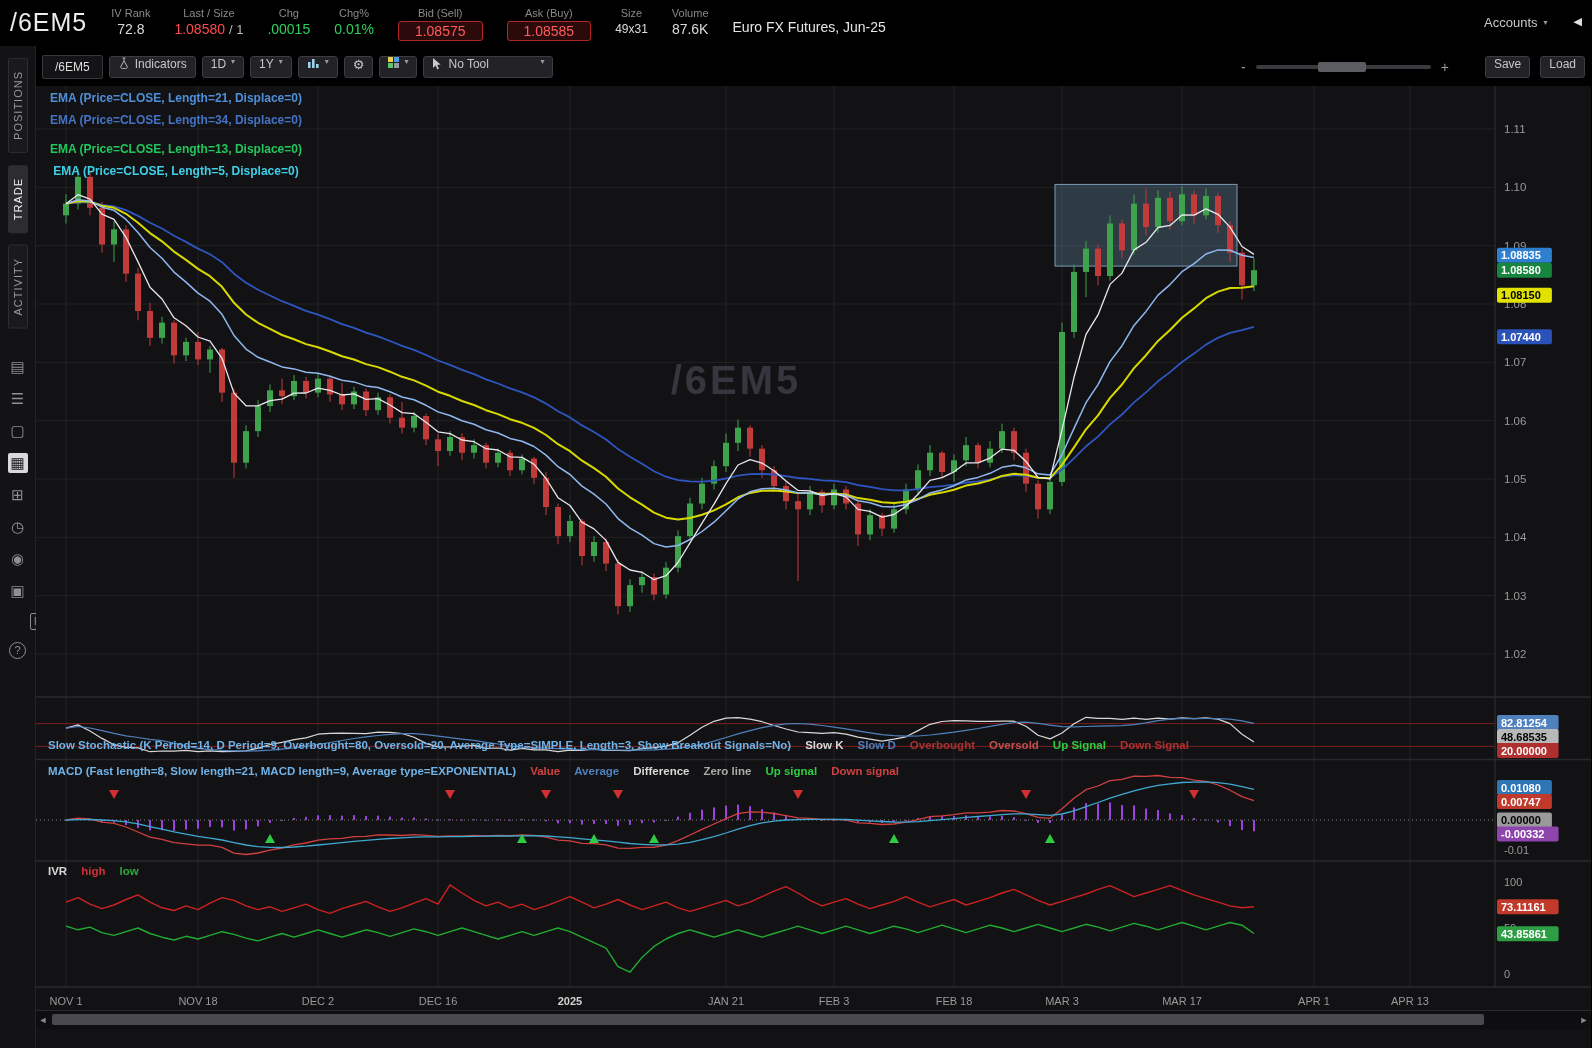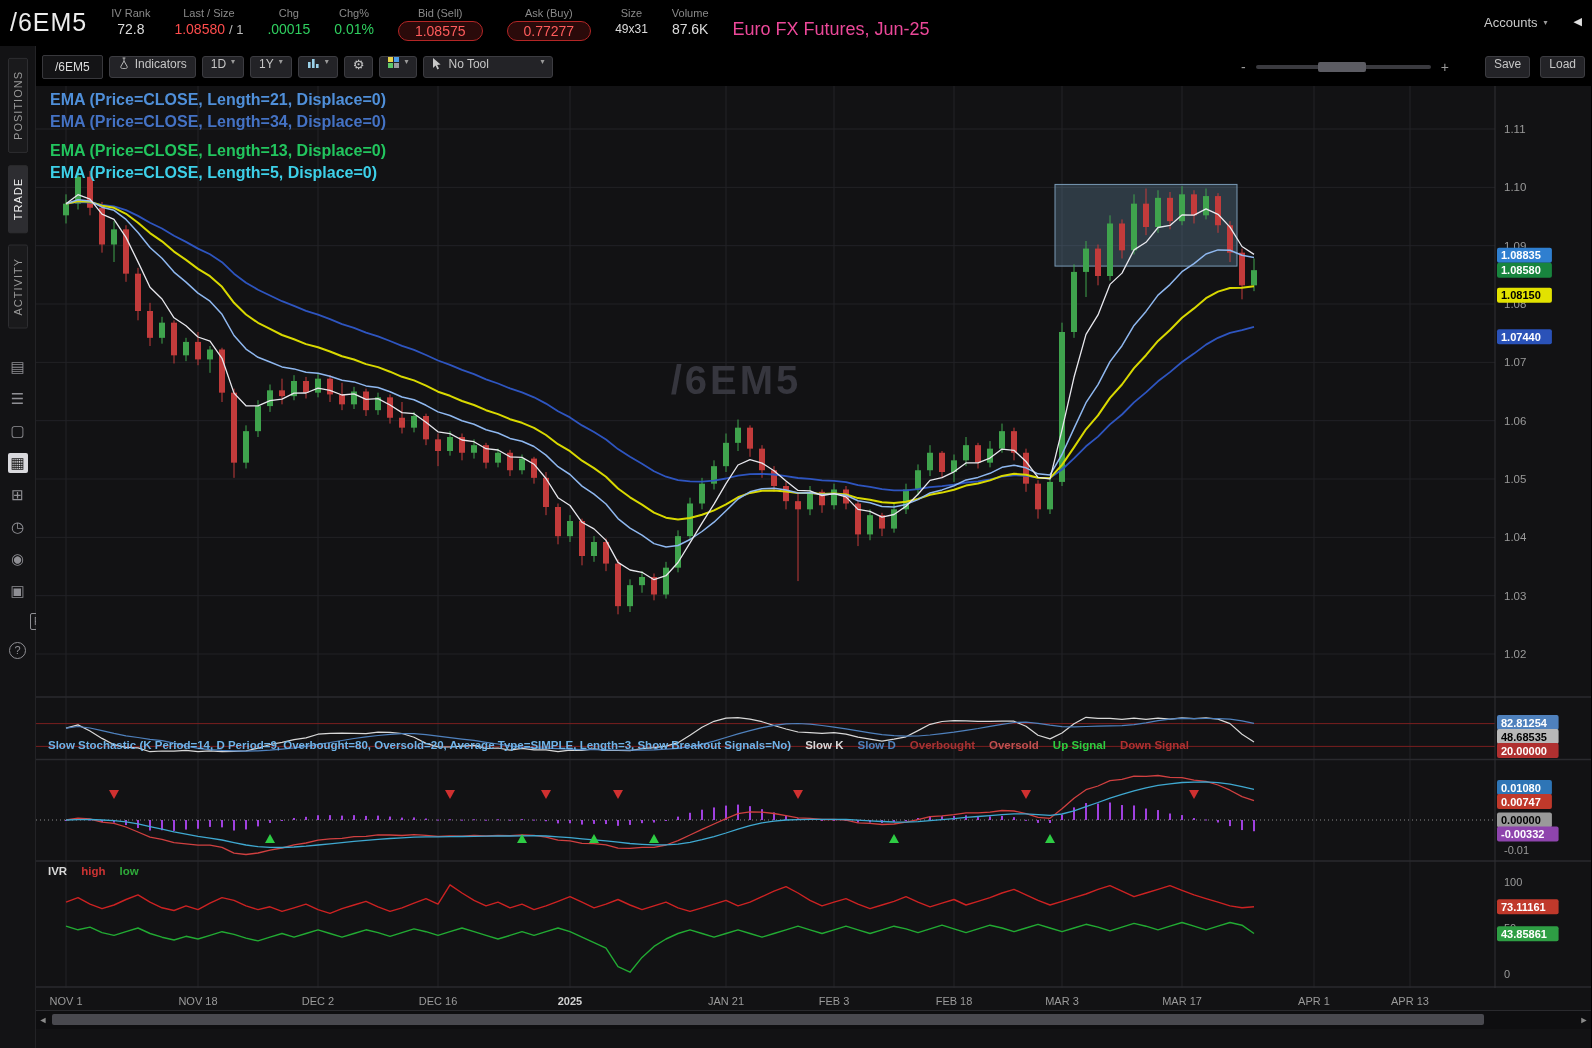--- a/index.html
+++ b/index.html
@@ -8,22 +8,22 @@
   
   .header{display:flex;align-items:flex-start;height:46px;padding:5px 8px 0 10px;box-sizing:border-box;gap:24px;}
   .symbol{font-size:25px;color:#ececec;letter-spacing:1px;padding-top:3px;}
   .hf{display:flex;flex-direction:column;align-items:center;padding-top:1px;}
   .hf .lbl{font-size:11px;color:#8a8a8a;line-height:14px;}
   .hf .val{font-size:14px;color:#dcdcdc;line-height:19px;}
   .val.red{color:#ff4d4d;}
   .val.green{color:#2fcf5f;}
   .val .sz{color:#bbb;font-size:13px;}
   .boxval{border:1px solid #b32626;background:#2a0a0a;color:#ff5c5c;font-size:14px;
-          padding:1px 16px;border-radius:10px;margin-top:1px;}
-  .desc{font-size:18px;color:#ec4899;padding-top:14px;}
+          padding:1px 16px;border-radius:3px;margin-top:1px;}
+  .desc{font-size:14px;color:#e5e5e5;padding-top:14px;}
   .accounts{margin-left:auto;display:flex;align-items:center;gap:6px;font-size:13px;color:#c9c9c9;padding-top:10px;cursor:pointer;}
   .collapse{font-size:11px;color:#e0e0e0;padding:10px 2px 0 2px;cursor:pointer;}
   
   .body{display:flex;height:1002px;}
   .sidebar{width:36px;background:#131315;border-right:1px solid #232326;display:flex;flex-direction:column;
            align-items:center;padding-top:12px;box-sizing:border-box;flex:none;}
   .vtab{writing-mode:vertical-rl;transform:rotate(180deg);font-size:11px;letter-spacing:1px;color:#9a9a9a;
         background:#1a1a1c;border:1px solid #2e2e31;border-radius:2px;padding:12px 3px;margin-bottom:12px;cursor:pointer;}
   .vtab.active{color:#f2f2f2;background:#2d2d31;}
   .side-icons{margin-top:16px;display:flex;flex-direction:column;gap:12px;align-items:center;}
@@ -42,21 +42,21 @@
   .tb-right{margin-left:auto;display:flex;align-items:center;gap:10px;}
   .zoomsign{color:#9a9a9a;font-size:14px;cursor:pointer;}
   .slider{width:175px;height:4px;background:#3a3a3f;border-radius:2px;position:relative;cursor:pointer;}
   .slider .thumb{position:absolute;left:62px;top:-3px;width:48px;height:10px;background:#5c5c63;border-radius:2px;}
   .gridsq{display:grid;grid-template-columns:5px 5px;grid-template-rows:5px 5px;gap:1px;}
   .gridsq i{display:block;}
   
   .chart-area{position:relative;height:962px;background:#121214;}
   .chart-area svg{position:absolute;left:0;top:0;}
   .ema-legend{position:absolute;left:14px;top:5px;pointer-events:none;}
-  .ema-legend div{font-size:16px;font-weight:bold;height:21.5px;}
+  .ema-legend div{font-size:12px;font-weight:bold;height:21.5px;text-align:center;}
   .panel-legend{position:absolute;left:12px;pointer-events:none;font-size:11.5px;font-weight:bold;
                 display:flex;gap:14px;white-space:nowrap;}
   #stoch-legend{top:612px;margin-top:41px;}
   #macd-legend{top:679px;}
   #ivr-legend{top:779px;}
   
   .hscroll{position:absolute;left:0;right:0;top:924px;height:18px;background:#0e0e10;border-top:1px solid #2a2a2e;}
   .hscroll .arrow{position:absolute;top:2px;width:14px;height:14px;color:#8a8a8a;font-size:9px;display:flex;
                   align-items:center;justify-content:center;cursor:pointer;}
   .hscroll .thumb{position:absolute;left:16px;top:3px;width:1432px;height:11px;background:#49494f;border-radius:2px;cursor:grab;}
@@ -84,21 +84,21 @@
     <div class="hf">
       <span class="lbl">Chg%</span>
       <span class="val green">0.01%</span>
     </div>
     <div class="hf">
       <span class="lbl">Bid (Sell)</span>
       <span class="boxval">1.08575</span>
     </div>
     <div class="hf">
       <span class="lbl">Ask (Buy)</span>
-      <span class="boxval">0.77277</span>
+      <span class="boxval">1.08585</span>
     </div>
     <div class="hf">
       <span class="lbl">Size</span>
       <span class="val" style="font-size:12px">49x31</span>
     </div>
     <div class="hf">
       <span class="lbl">Volume</span>
       <span class="val">87.6K</span>
     </div>
     <div class="desc">Euro FX Futures, Jun-25</div>
@@ -608,20 +608,29 @@
           </div>
         <div class="panel-legend" id="stoch-legend">
             <span style="color: rgb(111, 179, 232);">Slow Stochastic (K Period=14, D Period=9, Overbought=80, Oversold=20, Average Type=SIMPLE, Length=3, Show Breakout Signals=No)</span>
             <span style="color: rgb(216, 216, 216);">Slow K</span>
             <span style="color: rgb(79, 129, 189);">Slow D</span>
             <span style="color: rgb(168, 50, 50); text-align: right;">Overbought</span>
             <span style="color: rgb(192, 80, 80);">Oversold</span>
             <span style="color: rgb(46, 204, 64);">Up Signal</span>
             <span style="color: rgb(176, 48, 48);">Down Signal</span>
           </div>
+        <div class="panel-legend" id="macd-legend">
+            <span style="color: rgb(111, 179, 232);">MACD (Fast length=8, Slow length=21, MACD length=9, Average type=EXPONENTIAL)</span>
+            <span style="color: rgb(208, 64, 64);">Value</span>
+            <span style="color: rgb(79, 129, 189);">Average</span>
+            <span style="color: rgb(216, 216, 216);">Difference</span>
+            <span style="color: rgb(170, 170, 170);">Zero line</span>
+            <span style="color: rgb(46, 204, 64);">Up signal</span>
+            <span style="color: rgb(208, 64, 64);">Down signal</span>
+          </div>
         <div class="panel-legend" id="ivr-legend">
             <span style="color: rgb(216, 216, 216);">IVR</span>
             <span style="color: rgb(204, 51, 51);">high</span>
             <span style="color: rgb(46, 170, 58); text-align: right;">low</span>
           </div>
         <div class="hscroll">
           <span class="arrow" style="left:0">◄</span>
           <div class="thumb"></div>
           <span class="arrow" style="right:0">►</span>
         </div>

